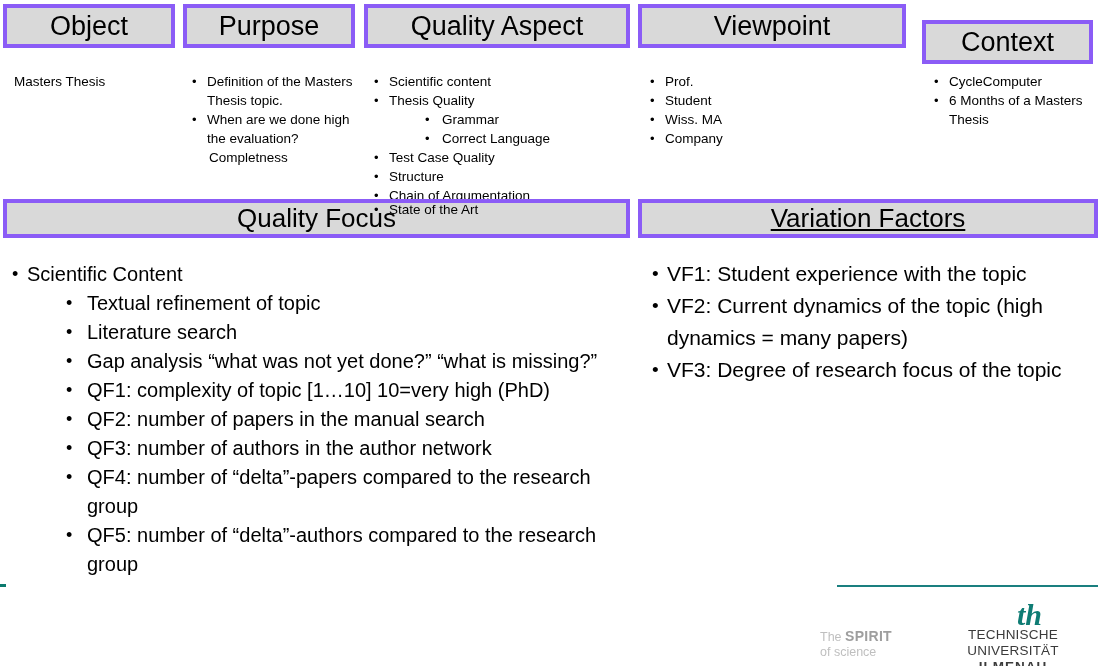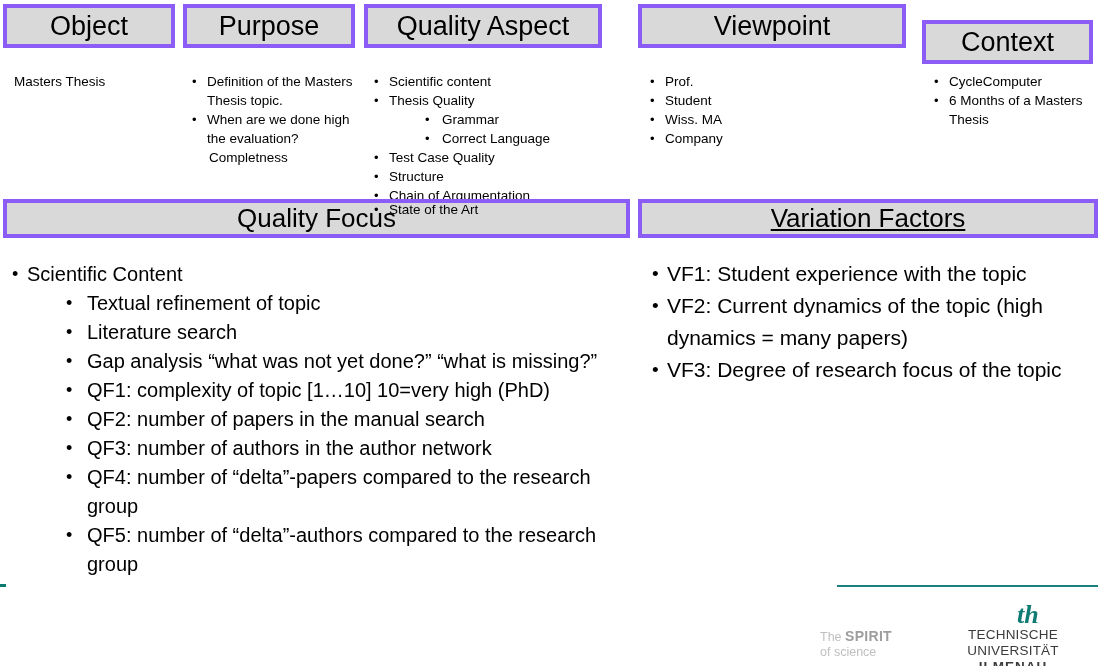--- a/index.html
+++ b/index.html
@@ -151,37 +151,37 @@
     font-size: 13.5px;
     line-height: 16px;
     letter-spacing: .2px;
   }
   .tu .l2 { font-weight: bold; letter-spacing: 1px; }
   .th-mark {
     position: absolute;
     color: #0e7c74;
     font-family: "Liberation Serif", serif;
     font-style: italic;
-    font-size: 26px;
+    font-size: 30px;
     line-height: 30px;
     font-weight: bold;
   }
 </style>
 </head>
 <body>
 
 <div class="plate top" style="left:3px; top:4px; width:172px;">
   <span>Object</span>
 </div>
 
 <div class="plate top" style="left:183px; top:4px; width:172px;">
   <span>Purpose</span>
 </div>
 
-<div class="plate top" style="left:364px; top:4px; width:238px;">
+<div class="plate top" style="left:364px; top:4px; width:266px;">
   <span>Quality Aspect</span>
 </div>
 
 <div class="plate top" style="left:638px; top:4px; width:268px;">
   <span>Viewpoint</span>
 </div>
 
 <div class="plate top" style="left:922px; top:20px; width:171px;">
   <span>Context</span>
 </div>

